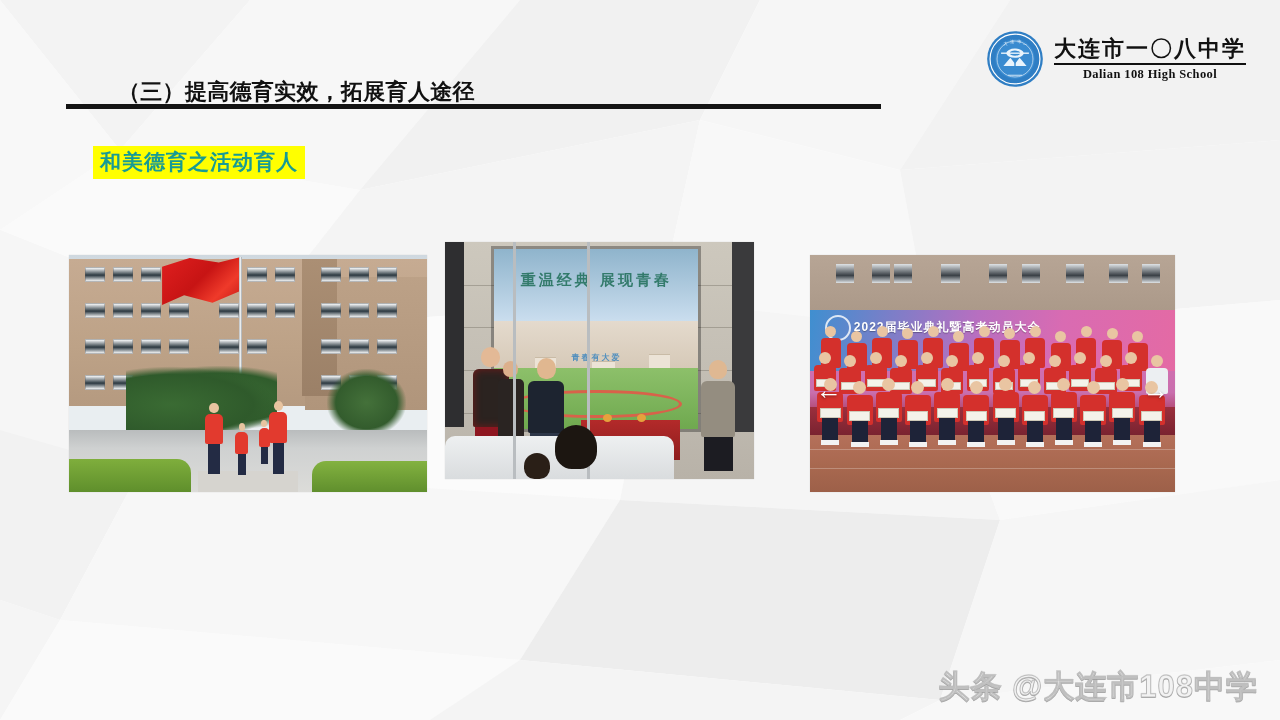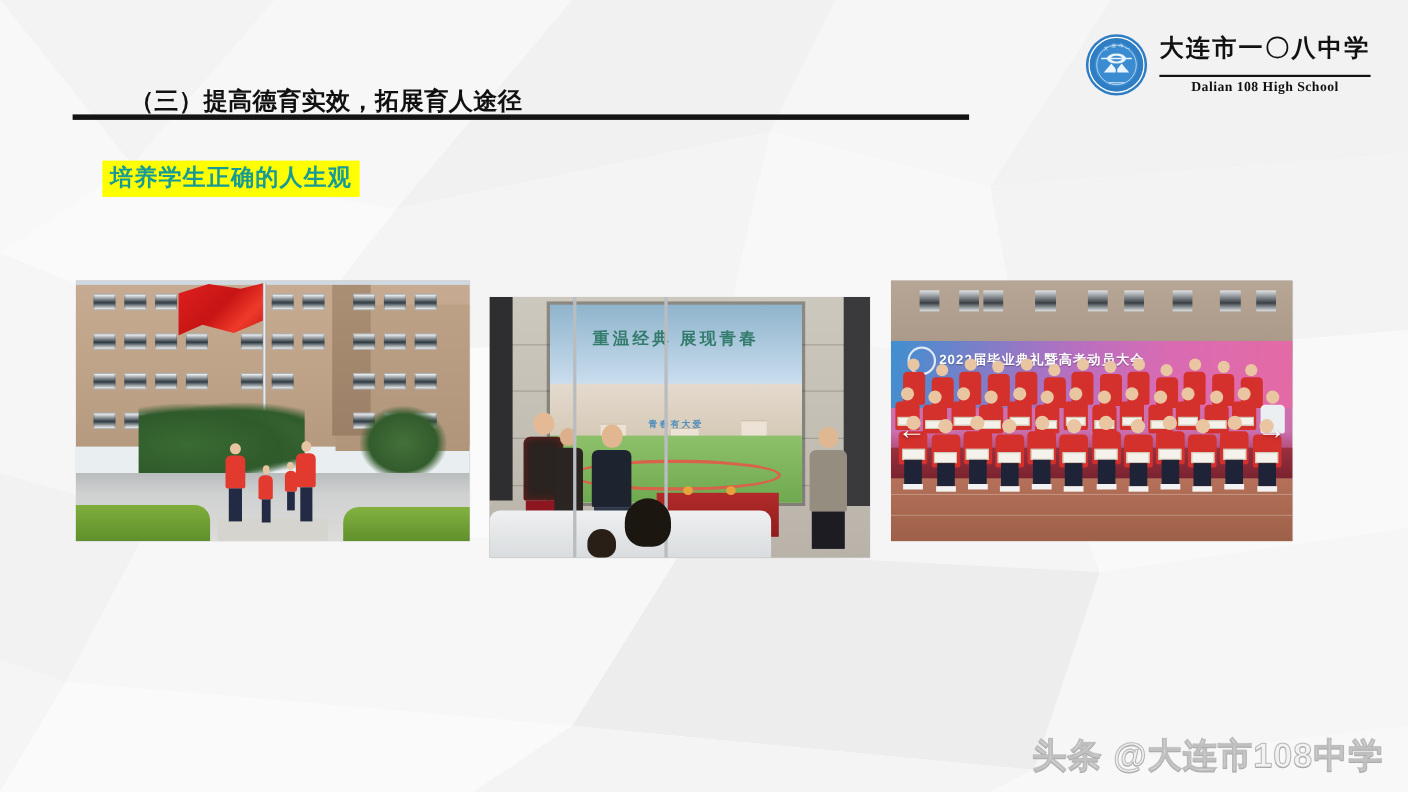--- a/index.html
+++ b/index.html
@@ -39,21 +39,21 @@
   
   .logo-block {
     position:absolute; right:34px; top:30px;
     display:flex; align-items:center; gap:10px;
   }
   .logo-seal { width:58px; height:58px; flex:0 0 58px; }
   .logo-text { display:flex; flex-direction:column; align-items:center; }
   .logo-cn {
     font-size:22px; font-weight:bold; color:#111;
     letter-spacing:2px; line-height:1.15;
-    border-bottom:2px solid #111; padding-bottom:12px;
+    border-bottom:2px solid #111; padding-bottom:1px;
   }
   .logo-en {
     font-size:12.5px; font-weight:bold; color:#111;
     letter-spacing:0.4px; margin-top:2px;
     font-family:"Liberation Serif","DejaVu Serif",serif;
   }
   
   .subtitle-wrap { position:absolute; left:93px; top:146px; }
   .subtitle {
     display:inline-block;
@@ -61,21 +61,21 @@
     color:#179b94;
     font-size:21px; font-weight:bold;
     letter-spacing:1px;
     padding:3px 7px 4px 7px;
     line-height:1.25;
   }
   
   .photo { position:absolute; overflow:hidden; background:#ccc;
            box-shadow:0 0 1px rgba(0,0,0,.18); }
   #photo-1 { left:69px;  top:255px; width:358px; height:237px; }
-  #photo-2 { left:445px; top:270px; width:346px; height:237px; }
+  #photo-2 { left:445px; top:242px; width:309px; height:237px; }
   #photo-3 { left:810px; top:255px; width:365px; height:237px; }
   .photo .inner { position:absolute; inset:0; }
 
   
   .p1-sky { position:absolute; left:0; top:0; width:100%; height:100%;
             background:linear-gradient(180deg,#cfd8df 0%,#dfe5e9 18%,#e9eef1 30%); }
   .p1-bldg { position:absolute; left:0; top:4px; width:100%; height:62%;
              background:linear-gradient(180deg,#c6ab92 0%,#bda287 60%,#b59a80 100%); }
   .p1-bldg-right { position:absolute; right:0; top:22px; width:34%; height:56%;
                    background:linear-gradient(180deg,#bca187 0%,#b0957b 100%); }
@@ -235,21 +235,21 @@
           <text x="64" y="27">一</text>
       </g>
     </svg>
     <div class="logo-text">
       <span class="logo-cn">大连市一〇八中学</span>
       <span class="logo-en">Dalian 108 High School</span>
     </div>
   </div>
 
   <div class="subtitle-wrap">
-    <span class="subtitle">培养学生正确的人生观</span>
+    <span class="subtitle">和美德育之活动育人</span>
   </div>
 
   <div class="photo" id="photo-1">
     <div class="inner">
       <div class="p1-sky"></div>
       <div class="p1-bldg"></div>
       <div class="p1-bldg-right"></div>
       <div class="p1-tower"></div>
 
       <div class="p1-win-row" style="top:12px;">

